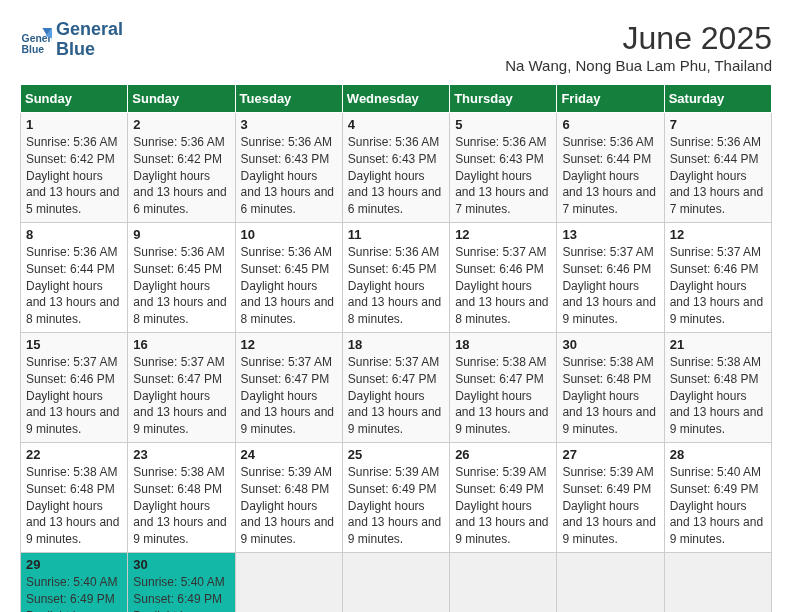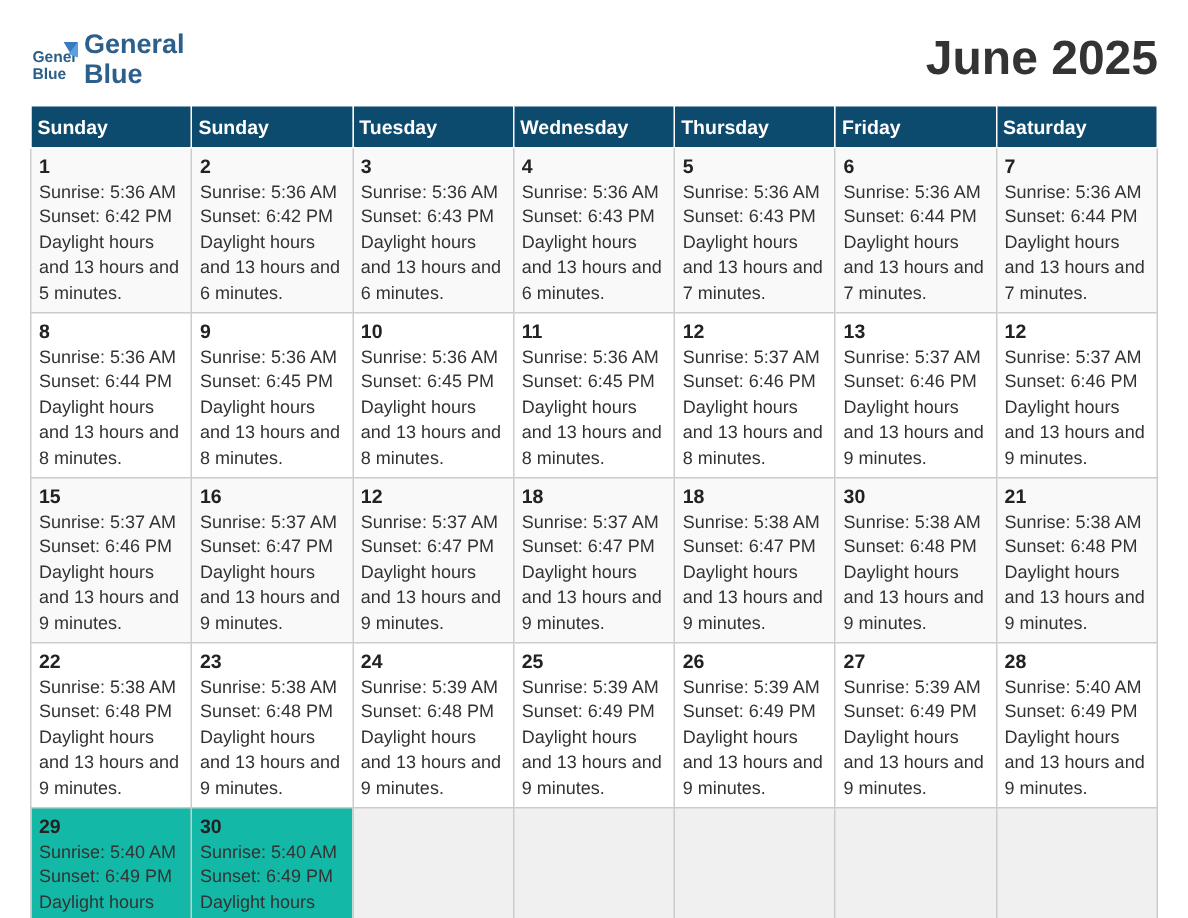--- a/index.html
+++ b/index.html
@@ -30,33 +30,33 @@
     .logo-icon {
       width: 32px;
       height: 32px;
     }
     .title-block {
       text-align: right;
     }
     .calendar-title {
       font-size: 32px;
       color: #333;
-      font-weight: bold;
+      font-weight: normal;
     }
     .calendar-subtitle {
       font-size: 15px;
       color: #333;
     }
     .calendar {
       width: 100%;
       border-collapse: collapse;
       font-size: 11px;
     }
     .calendar thead tr th {
-      background-color: #0c4a6e;
+      background-color: #15803d;
       color: #fff;
       padding: 6px 4px;
       text-align: left;
       font-size: 13px;
       font-weight: bold;
       border: 1px solid #fff;
     }
     .calendar tbody tr td {
       border: 1px solid #ccc;
       vertical-align: top;
@@ -100,20 +100,21 @@
     </svg>
     <div>
       <div class="logo-text">
         <span style="color:#2c5f8a;font-weight:bold;">General</span><br>
         <span style="color:#2c5f8a;font-weight:bold;">Blue</span>
       </div>
     </div>
   </div>
   <div class="title-block">
     <div class="calendar-title">June 2025</div>
+    <div class="calendar-subtitle">Na Wang, Nong Bua Lam Phu, Thailand</div>
   </div>
 </div>
 
 <table class="calendar">
   <thead>
     <tr>
       <th>Sunday</th>
       <th>Sunday</th>
       <th>Tuesday</th>
       <th>Wednesday</th>

